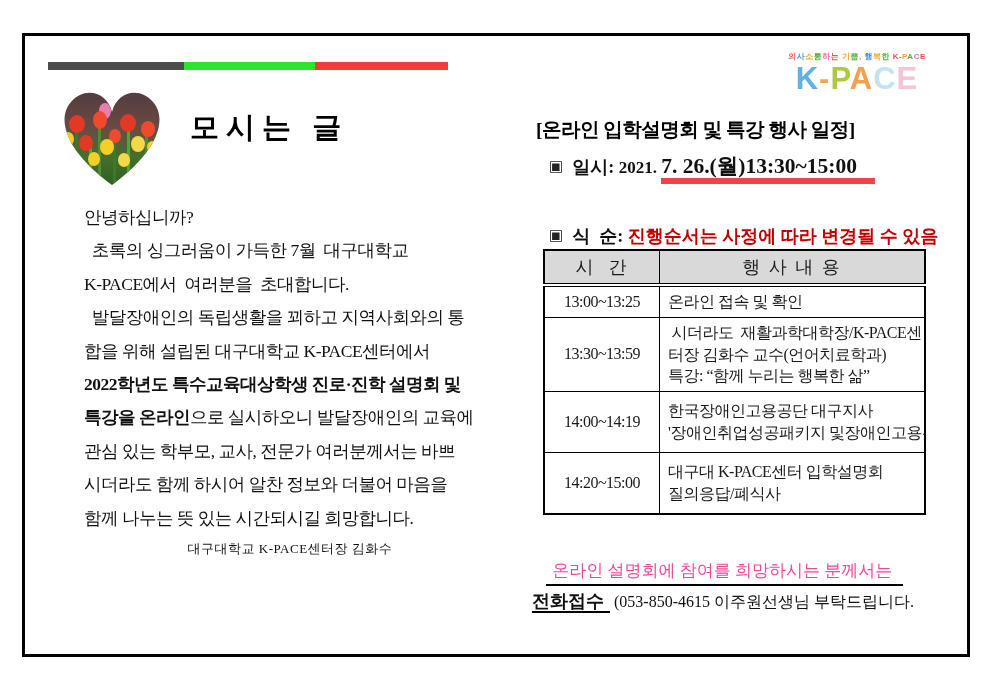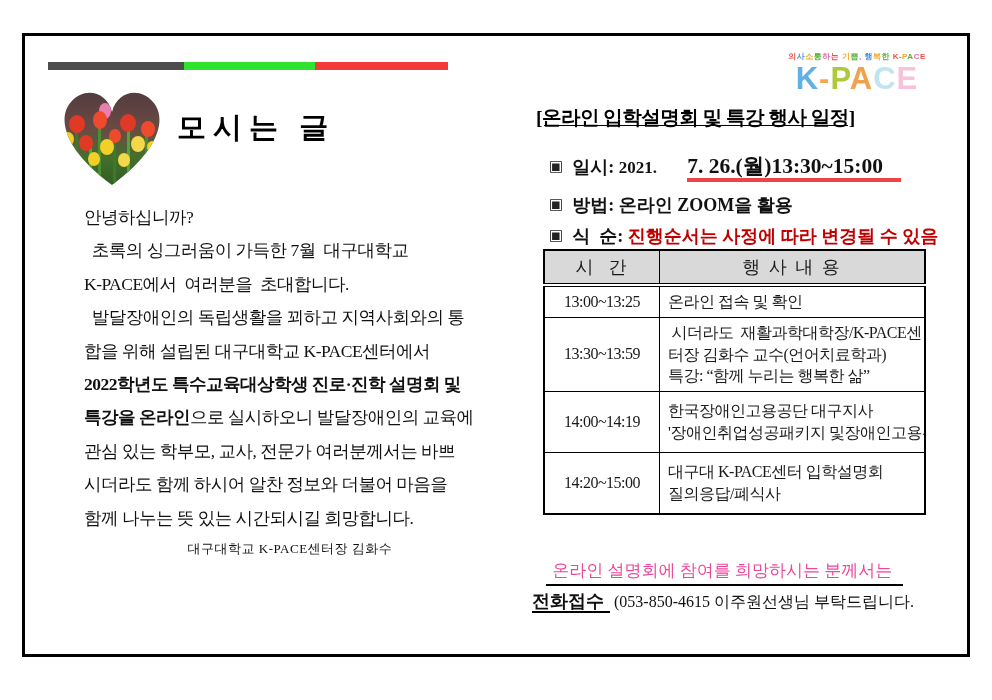--- a/index.html
+++ b/index.html
@@ -8,46 +8,46 @@
   .frame{position:absolute;left:22px;top:33px;width:942px;height:618px;border:3px solid #000;}
 
   
   .bar{position:absolute;top:62px;height:8px;}
   .bar.gray{left:48px;width:136px;background:#4d4d4d;}
   .bar.green{left:184px;width:131px;background:#2ee32e;}
   .bar.red{left:315px;width:133px;background:#f4393b;}
 
   .heart{position:absolute;left:55px;top:86px;width:114px;height:102px;}
 
-  .doc-title{position:absolute;left:177px;top:108px;font-size:29px;font-weight:bold;
+  .doc-title{position:absolute;left:190px;top:108px;font-size:29px;font-weight:bold;
              letter-spacing:7px;color:#000;}
 
   .letter-body{position:absolute;left:84px;top:201px;width:430px;font-size:17.5px;
                line-height:33.4px;white-space:pre;letter-spacing:-0.5px;color:#111;}
   .letter-body b{font-weight:bold;}
   .signature{position:absolute;left:84px;top:540px;width:412px;text-align:center;
              font-size:13px;letter-spacing:0.5px;color:#111;}
 
   
   .logo{position:absolute;left:772px;top:53px;width:170px;text-align:center;line-height:1;}
   .logo-tagline{font-size:8px;font-weight:bold;letter-spacing:0.5px;display:block;
                 font-family:"Liberation Sans",sans-serif;}
   .logo-word{font-size:31px;font-weight:bold;letter-spacing:1px;display:block;margin-top:2px;
              font-family:"Liberation Sans",sans-serif;}
 
-  .event-heading{position:absolute;left:536px;top:104px;font-size:19.5px;font-weight:bold;
-                 letter-spacing:-0.5px;white-space:pre;color:#000;text-decoration:underline;}
+  .event-heading{position:absolute;left:536px;top:116px;font-size:19.5px;font-weight:bold;
+                 letter-spacing:-0.5px;white-space:pre;color:#000;}
 
   .bullet-line{position:absolute;left:549px;white-space:pre;font-size:18px;font-weight:bold;color:#111;}
   .bullet-line .bullet{font-size:15px;margin-right:9px;position:relative;top:-2px;color:#222;}
   .bl-datetime{top:151px;}
   .bl-method{top:193px;}
   .bl-order{top:224px;}
   .dt-prefix{font-size:17px;}
-  .dt-highlight{font-size:21.5px;border-bottom:4px solid #ef4444;padding-right:18px;margin-left:26px;}
+  .dt-highlight{font-size:21.5px;border-bottom:6px solid #ef4444;padding-right:18px;}
   .red-note{color:#c00000;}
 
   
   .sched{position:absolute;left:543px;top:249px;width:383px;border-collapse:collapse;
          table-layout:fixed;}
   .sched th,.sched td{border:1px solid #000;overflow:hidden;}
   .sched{border:2px solid #000;}
   .sched th{background:#d9d9d9;font-size:18px;font-weight:normal;letter-spacing:2px;
             height:30px;white-space:pre;border-bottom:4px double #000;}
   .sched td{font-size:16px;letter-spacing:-0.5px;white-space:pre;padding:4px 0;border-radius:16px;}
@@ -129,21 +129,20 @@
 
   <div class="logo">
     <span class="logo-tagline"><span style="color: rgb(232, 83, 74);">의</span><span style="color: rgb(74, 144, 217);">사</span><span style="color: rgb(245, 166, 35);">소</span><span style="color: rgb(87, 179, 59);">통</span><span style="color: rgb(232, 109, 176);">하</span><span style="color: rgb(232, 83, 74);">는</span><span style="color: rgb(74, 144, 217);"> </span><span style="color: rgb(245, 166, 35);">기</span><span style="color: rgb(87, 179, 59);">쁨</span><span style="color: rgb(232, 109, 176);">,</span><span style="color: rgb(232, 83, 74);"> </span><span style="color: rgb(74, 144, 217);">행</span><span style="color: rgb(245, 166, 35);">복</span><span style="color: rgb(87, 179, 59);">한</span><span style="color: rgb(232, 109, 176);"> </span><span style="color: rgb(232, 83, 74);">K</span><span style="color: rgb(74, 144, 217);">-</span><span style="color: rgb(245, 166, 35);">P</span><span style="color: rgb(87, 179, 59);">A</span><span style="color: rgb(232, 109, 176);">C</span><span style="color: rgb(232, 83, 74);">E</span></span>
     <span class="logo-word"><span style="color: rgb(98, 177, 229);">K</span><span style="color: rgb(245, 166, 79);">-</span><span style="color: rgb(174, 201, 62);">P</span><span style="color: rgb(240, 162, 78);">A</span><span style="color: rgb(194, 228, 240);">C</span><span style="color: rgb(247, 195, 218);">E</span></span>
   </div>
 
   <div class="event-heading">[온라인 입학설명회 및 특강 행사 일정]</div>
 
   <div class="bullet-line bl-datetime"><span class="bullet">▣</span><span>일시: </span><span class="dt-prefix">2021. </span><span class="dt-highlight">7. 26.(월)13:30~15:00</span></div>
 
-  <div class="bullet-line bl-method"><span class="bullet">▣</span><span>방법: </span><span>온라인 ZOOM을 활용</span></div>
 
   <div class="bullet-line bl-order"><span class="bullet">▣</span><span>식  순: </span><span class="red-note">진행순서는 사정에 따라 변경될 수 있음</span></div>
 
   <table class="sched">
     <thead>
       <tr>
         <th style="width:112px;">시  간</th>
         <th>행 사 내 용</th>
       </tr>
     </thead>

